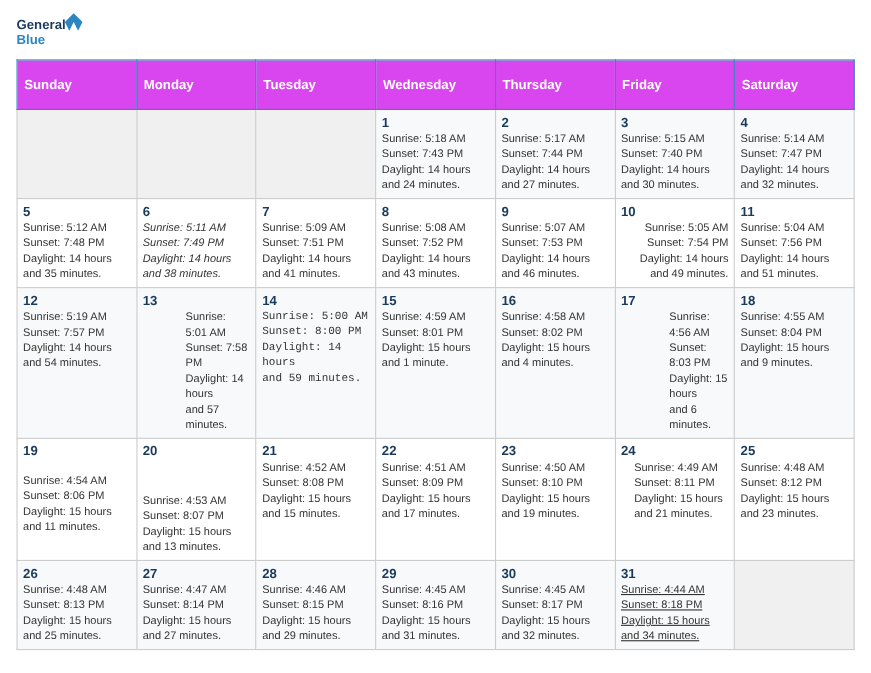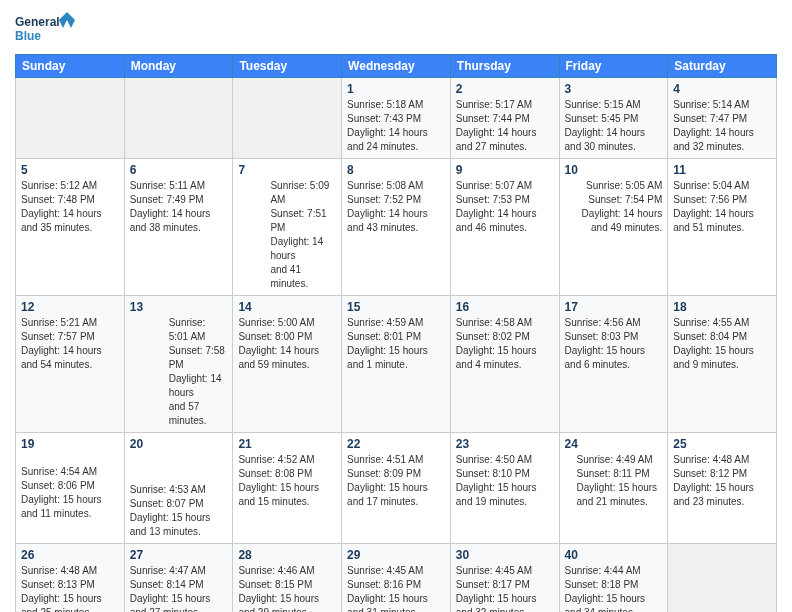--- a/index.html
+++ b/index.html
@@ -33,25 +33,25 @@
       font-size: 15px;
       color: #333;
       margin-top: 2px;
     }
     .calendar-table {
       width: 100%;
       border-collapse: collapse;
       font-size: 11px;
     }
     .calendar-table thead tr th {
-      background-color: #3b82f6;
+      background-color: #d946ef;
       color: #fff;
       font-weight: bold;
       text-align: left;
-      padding: 4px 6px;
+      padding: 15px 6px;
       border: 1px solid #2e86c1;
       font-size: 12px;
     }
     .calendar-table tbody tr td {
       border: 1px solid #ccc;
       vertical-align: top;
       padding: 4px 5px;
       width: calc(100% / 7);
       min-height: 80px;
       background: #fff;
@@ -121,21 +121,21 @@
         <td>
           <div class="day-number">2</div>
           <div class="day-info" style="white-space: pre-line;">Sunrise: 5:17 AM
 Sunset: 7:44 PM
 Daylight: 14 hours
 and 27 minutes.</div>
         </td>
         <td>
           <div class="day-number">3</div>
           <div class="day-info" style="white-space: pre-line;">Sunrise: 5:15 AM
-Sunset: 5:45 PM
+Sunset: 7:40 PM
 Daylight: 14 hours
 and 30 minutes.</div>
         </td>
         <td>
           <div class="day-number">4</div>
           <div class="day-info" style="white-space: pre-line;">Sunrise: 5:14 AM
 Sunset: 7:47 PM
 Daylight: 14 hours
 and 32 minutes.</div>
         </td>
@@ -143,28 +143,28 @@
       <tr>
         <td>
           <div class="day-number">5</div>
           <div class="day-info" style="white-space: pre-line;">Sunrise: 5:12 AM
 Sunset: 7:48 PM
 Daylight: 14 hours
 and 35 minutes.</div>
         </td>
         <td>
           <div class="day-number">6</div>
-          <div class="day-info" style="white-space: pre-line;">Sunrise: 5:11 AM
+          <div class="day-info" style="white-space: pre-line; font-style: italic;">Sunrise: 5:11 AM
 Sunset: 7:49 PM
 Daylight: 14 hours
 and 38 minutes.</div>
         </td>
         <td>
           <div class="day-number">7</div>
-          <div class="day-info" style="white-space: pre-line; margin-left: 32px;">Sunrise: 5:09 AM
+          <div class="day-info" style="white-space: pre-line;">Sunrise: 5:09 AM
 Sunset: 7:51 PM
 Daylight: 14 hours
 and 41 minutes.</div>
         </td>
         <td>
           <div class="day-number">8</div>
           <div class="day-info" style="white-space: pre-line;">Sunrise: 5:08 AM
 Sunset: 7:52 PM
 Daylight: 14 hours
 and 43 minutes.</div>
@@ -187,56 +187,56 @@
           <div class="day-number">11</div>
           <div class="day-info" style="white-space: pre-line;">Sunrise: 5:04 AM
 Sunset: 7:56 PM
 Daylight: 14 hours
 and 51 minutes.</div>
         </td>
       </tr>
       <tr>
         <td>
           <div class="day-number">12</div>
-          <div class="day-info" style="white-space: pre-line;">Sunrise: 5:21 AM
+          <div class="day-info" style="white-space: pre-line;">Sunrise: 5:19 AM
 Sunset: 7:57 PM
 Daylight: 14 hours
 and 54 minutes.</div>
         </td>
         <td>
           <div class="day-number">13</div>
           <div class="day-info" style="white-space: pre-line; margin-left: 39px;">Sunrise: 5:01 AM
 Sunset: 7:58 PM
 Daylight: 14 hours
 and 57 minutes.</div>
         </td>
         <td>
           <div class="day-number">14</div>
-          <div class="day-info" style="white-space: pre-line;">Sunrise: 5:00 AM
+          <div class="day-info" style="white-space: pre-line; font-family: Liberation Mono, monospace;">Sunrise: 5:00 AM
 Sunset: 8:00 PM
 Daylight: 14 hours
 and 59 minutes.</div>
         </td>
         <td>
           <div class="day-number">15</div>
           <div class="day-info" style="white-space: pre-line;">Sunrise: 4:59 AM
 Sunset: 8:01 PM
 Daylight: 15 hours
 and 1 minute.</div>
         </td>
         <td>
           <div class="day-number">16</div>
           <div class="day-info" style="white-space: pre-line;">Sunrise: 4:58 AM
 Sunset: 8:02 PM
 Daylight: 15 hours
 and 4 minutes.</div>
         </td>
         <td>
           <div class="day-number">17</div>
-          <div class="day-info" style="white-space: pre-line;">Sunrise: 4:56 AM
+          <div class="day-info" style="white-space: pre-line; margin-left: 44px;">Sunrise: 4:56 AM
 Sunset: 8:03 PM
 Daylight: 15 hours
 and 6 minutes.</div>
         </td>
         <td>
           <div class="day-number">18</div>
           <div class="day-info" style="white-space: pre-line;">Sunrise: 4:55 AM
 Sunset: 8:04 PM
 Daylight: 15 hours
 and 9 minutes.</div>
@@ -323,22 +323,22 @@
 and 31 minutes.</div>
         </td>
         <td>
           <div class="day-number">30</div>
           <div class="day-info" style="white-space: pre-line;">Sunrise: 4:45 AM
 Sunset: 8:17 PM
 Daylight: 15 hours
 and 32 minutes.</div>
         </td>
         <td>
-          <div class="day-number">40</div>
-          <div class="day-info" style="white-space: pre-line;">Sunrise: 4:44 AM
+          <div class="day-number">31</div>
+          <div class="day-info" style="white-space: pre-line; text-decoration: underline;">Sunrise: 4:44 AM
 Sunset: 8:18 PM
 Daylight: 15 hours
 and 34 minutes.</div>
         </td>
         <td class="empty-cell"></td>
       </tr>
     </tbody>
 </table>
 
 </body></html>

